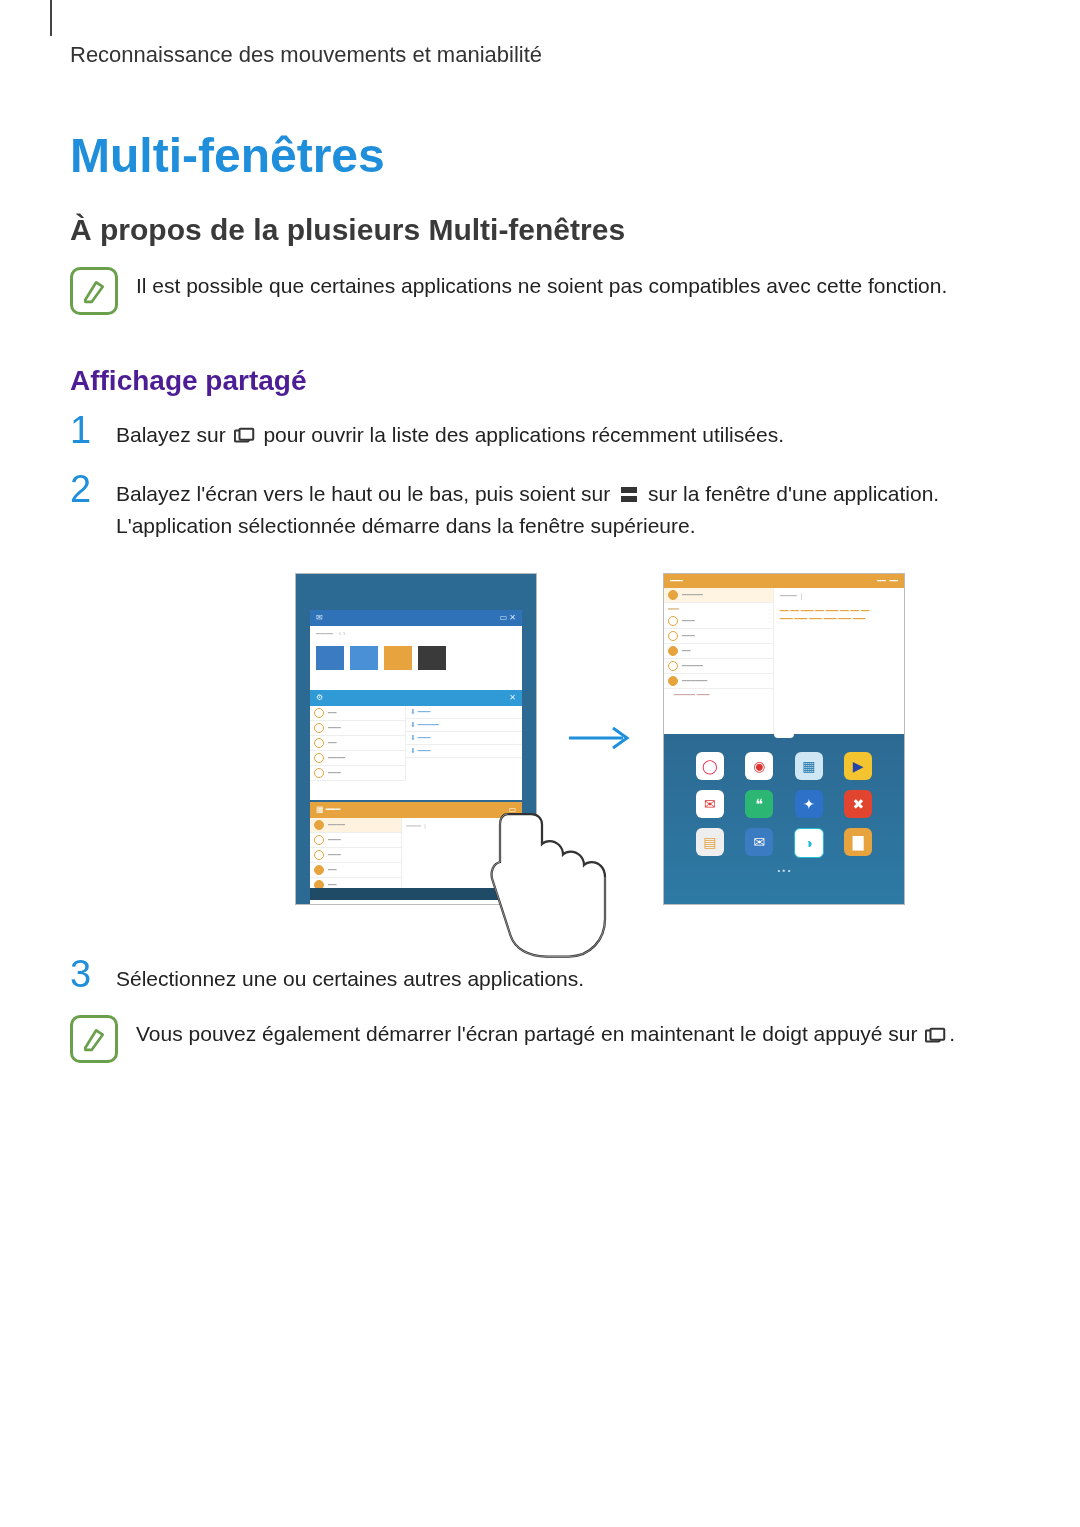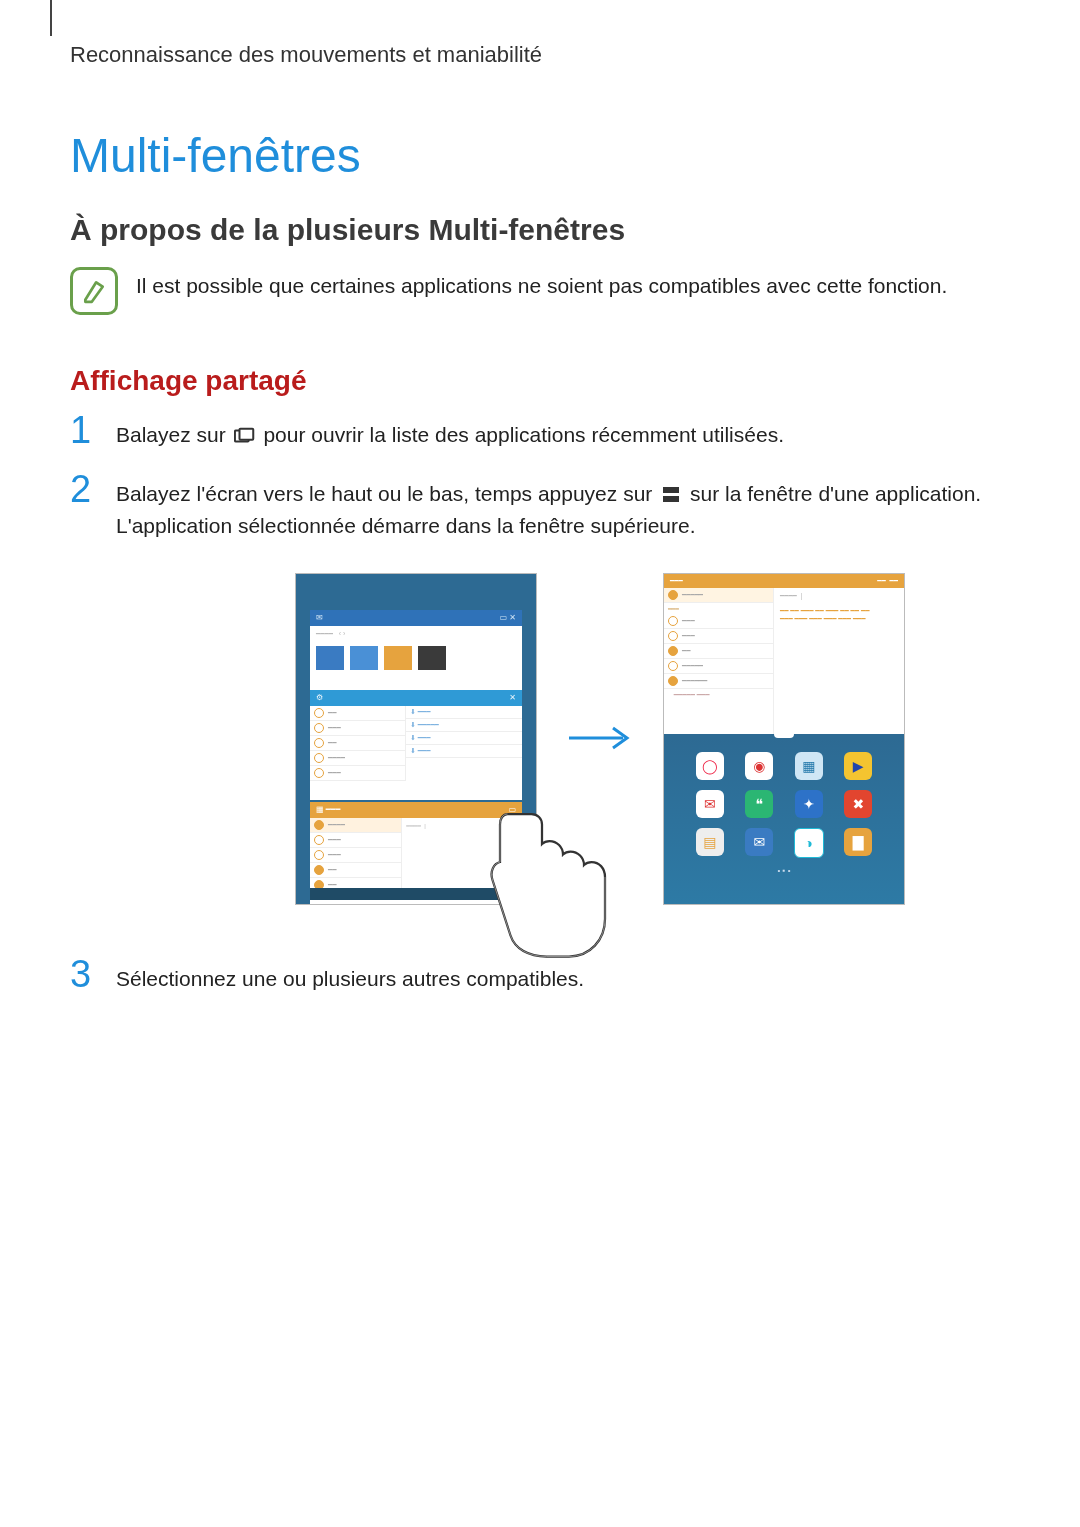--- a/index.html
+++ b/index.html
@@ -25,31 +25,31 @@
     background: #444;
   }
   .breadcrumb {
     margin-top: 12px;
     font-size: 22px;
     color: #333;
   }
   h1.main-title {
     color: #1f8edb;
     font-size: 48px;
-    font-weight: 400;
+    font-weight: 700;
     margin: 60px 0 30px 0;
   }
   h2.subtitle {
     color: #3a3a3a;
     font-size: 30px;
     font-weight: 700;
     margin: 16px 0 10px 0;
   }
   h2.subtitle-green {
-    color: #b91c1c;
+    color: #4c1d95;
     font-size: 28px;
     font-weight: 700;
     margin: 50px 0 14px 0;
   }
   p.body {
     font-size: 21px;
     line-height: 1.45;
     margin: 8px 0 14px 0;
     color: #222;
   }
@@ -196,21 +196,21 @@
             <rect x="6" y="1" width="15" height="12" rx="1" fill="#fff" stroke="#333" stroke-width="2.2"></rect>
           </svg>
       </span>
       <span> pour ouvrir la liste des applications récemment utilisées.</span>
     </div>
   </div>
 
   <div class="step">
     <div class="step-num">2</div>
     <div class="step-text">
-      <span>Balayez l'écran vers le haut ou le bas, temps appuyez sur </span>
+      <span>Balayez l'écran vers le haut ou le bas, puis soient sur </span>
       <span class="inline-icon">
         <svg viewBox="0 0 18 18">
             <rect x="1" y="1" width="16" height="6" fill="#333"></rect>
             <rect x="1" y="10" width="16" height="6" fill="#333"></rect>
           </svg>
       </span>
       <span> sur la fenêtre d'une application. L'application sélectionnée démarre dans la fenêtre supérieure.</span>
     </div>
   </div>
 
@@ -358,17 +358,33 @@
               <span style="color:#fff;">▇</span>
             </div>
         </div>
         <div style="text-align:center;color:#cde;font-size:8px;margin-top:2px;">• ▪ •</div>
       </div>
     </div>
   </div>
 
   <div class="step">
     <div class="step-num">3</div>
-    <div class="step-text">Sélectionnez une ou plusieurs autres compatibles.</div>
-  </div>
-
+    <div class="step-text">Sélectionnez une ou certaines autres applications.</div>
+  </div>
+
+  <div class="note-row">
+    <div class="note-icon">
+      <svg viewBox="0 0 24 24">
+          <path d="M4 20 L14 4 L20 8 L10 22 L4 22 Z" fill="none" stroke="#6aa04b" stroke-width="2.5" stroke-linejoin="round"></path>
+        </svg>
+    </div>
+    <div class="note-text">
+      <span>Vous pouvez également démarrer l'écran partagé en maintenant le doigt appuyé sur </span>
+      <span class="inline-icon">
+        <svg viewBox="0 0 24 18">
+            <rect x="1" y="3" width="15" height="12" rx="1" fill="none" stroke="#333" stroke-width="2.2"></rect>
+            <rect x="6" y="1" width="15" height="12" rx="1" fill="#fff" stroke="#333" stroke-width="2.2"></rect>
+          </svg>
+      </span><span>.</span>
+    </div>
+  </div>
 
 </div>
 
 </body></html>

